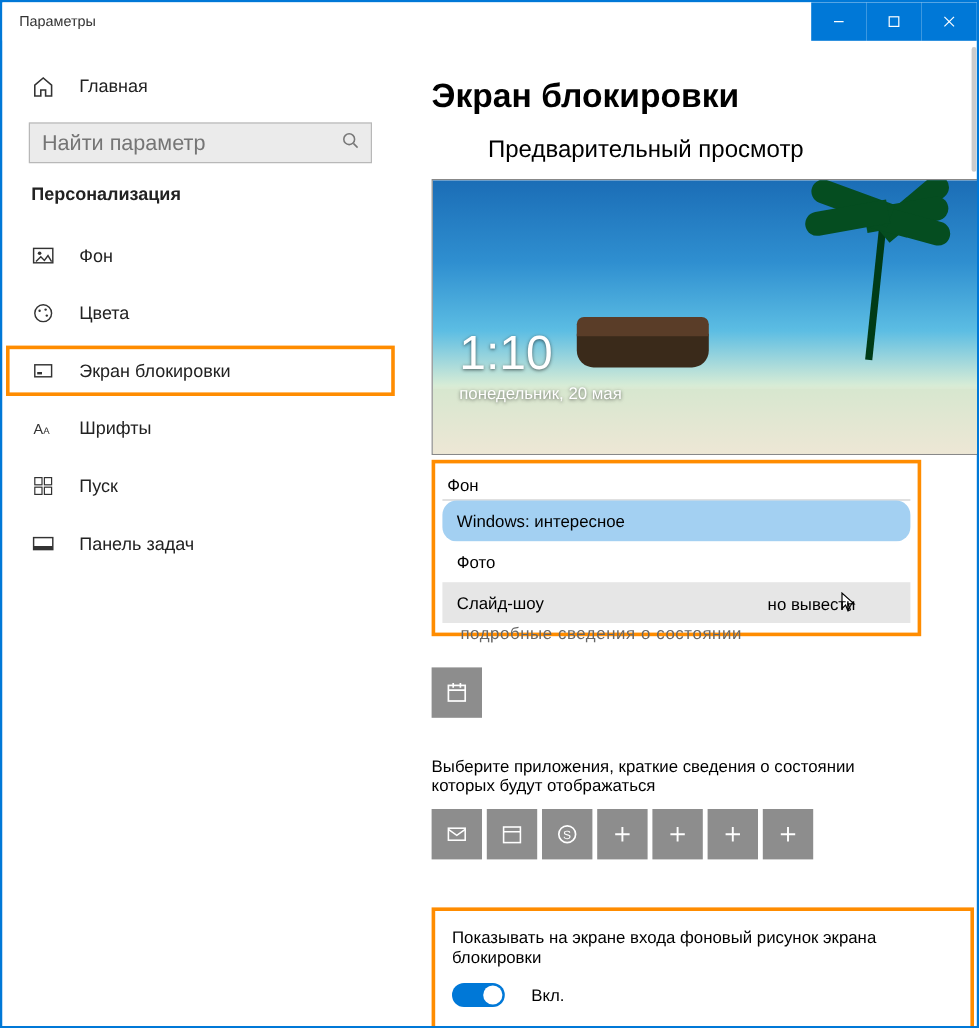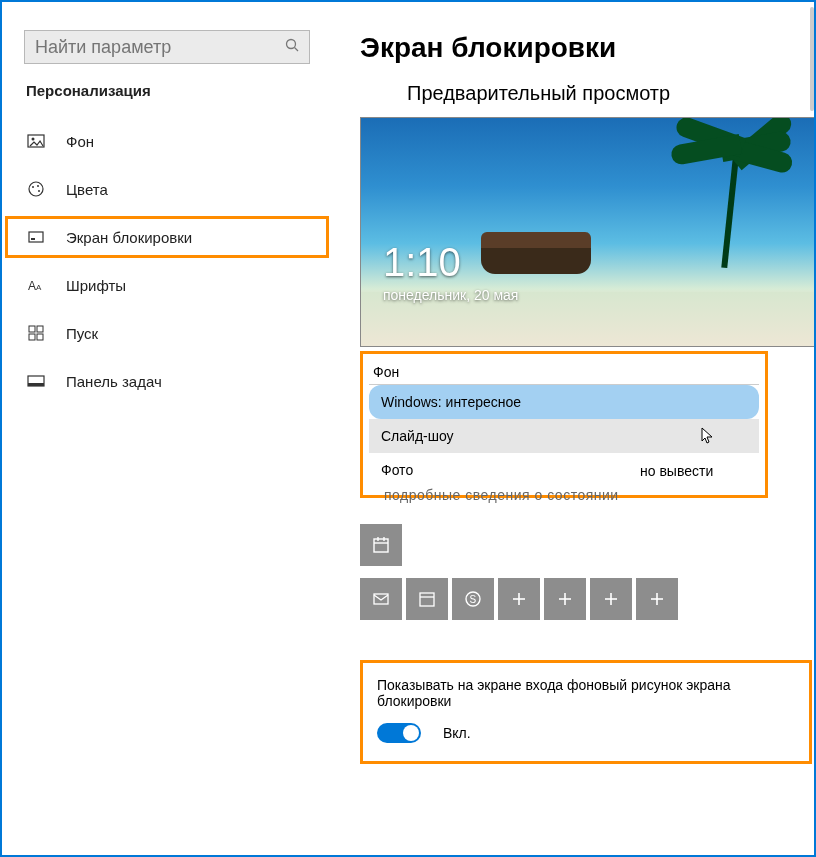--- a/index.html
+++ b/index.html
@@ -53,23 +53,50 @@
 .toggle-block { margin-top: 40px; border: 3px solid #ff8c00; padding: 14px 14px 18px 14px; width: 452px; }
 .toggle-row { display: flex; align-items: center; gap: 22px; margin-top: 14px; }
 .toggle { width: 44px; height: 20px; border-radius: 10px; background: #0078d7; position: relative; cursor: pointer; }
 .toggle::after { content:""; position:absolute; right:2px; top:2px; width:16px; height:16px; background:#fff; border-radius:50%; }
 .main-scroll { position: absolute; right: 0; top: 5px; width: 4px; height: 104px; border-radius: 3px; }
 </style>
 </head>
 <body>
 
 <div class="window">
+  <div class="titlebar">
+    <span class="title">Параметры</span>
+    <div class="winbtn">
+        <svg viewBox="0 0 10 10">
+          <line x1="1" y1="5" x2="9" y2="5" stroke="#fff" stroke-width="1"></line>
+        </svg>
+      </div>
+    <div class="winbtn">
+        <svg viewBox="0 0 10 10">
+          <rect x="1" y="1" width="8" height="8" fill="none" stroke="#fff" stroke-width="1"></rect>
+        </svg>
+      </div>
+    <div class="winbtn">
+        <svg viewBox="0 0 10 10">
+          <line x1="1" y1="1" x2="9" y2="9" stroke="#fff" stroke-width="1"></line>
+          <line x1="9" y1="1" x2="1" y2="9" stroke="#fff" stroke-width="1"></line>
+        </svg>
+      </div>
+  </div>
 
   <div class="content">
     <div class="sidebar">
+      <div class="nav-row">
+        <span class="icon">
+            <svg viewBox="0 0 20 20">
+              <path d="M3 9l7-6 7 6v9h-5v-5H8v5H3z" fill="none" stroke="#333" stroke-width="1.3"></path>
+            </svg>
+          </span>
+        <span>Главная</span>
+      </div>
 
       <div class="search">
         <input placeholder="Найти параметр" style="">
         <span><svg width="14" height="14" viewBox="0 0 14 14">
               <circle cx="6" cy="6" r="4.5" fill="none" stroke="#777" stroke-width="1.3"></circle>
               <line x1="9.5" y1="9.5" x2="13" y2="13" stroke="#777" stroke-width="1.3"></line>
             </svg></span>
       </div>
 
       <div class="section-head">Персонализация</div>
@@ -157,44 +184,45 @@
           <div class="time">1:10</div>
           <div class="date">понедельник, 20 мая</div>
         </div>
       </div>
 
       <div style="position:relative;">
         <div class="dropdown-block">
           <div class="dd-label">Фон</div>
           <div class="dd-list">
             <div class="dd-item selected">Windows: интересное</div>
+            <div class="dd-item">Фото</div>
             <div class="dd-item hover">
               <span>Слайд-шоу</span>
               <span class="cursor"><svg viewBox="0 0 14 18">
                     <path d="M1 1l0 13 3-3 2 5 2-1-2-5 5 0z" fill="#fff" stroke="#000" stroke-width="1"></path>
                   </svg></span>
             </div>
-            <div class="dd-item">Фото</div>
           </div>
         </div>
         <span style="position:absolute; left:280px; top:112px; font-size:14px; white-space:nowrap;">но вывести</span>
         <span style="position:absolute; left:4px; top:136px; font-size:14px; color:#666;" class="truncated">подробные сведения о состоянии</span>
       </div>
 
       <div style="margin-top:26px;">
         <div class="tile" title="Календарь">
           <svg viewBox="0 0 20 20">
               <rect x="3" y="4" width="14" height="13" fill="none" stroke="#fff" stroke-width="1.4"></rect>
               <line x1="3" y1="8" x2="17" y2="8" stroke="#fff" stroke-width="1.4"></line>
               <line x1="7" y1="2" x2="7" y2="6" stroke="#fff" stroke-width="1.4"></line>
               <line x1="13" y1="2" x2="13" y2="6" stroke="#fff" stroke-width="1.4"></line>
             </svg>
         </div>
       </div>
 
+      <div style="margin-top:32px; font-size:14px; max-width:400px;">Выберите приложения, краткие сведения о состоянии которых будут отображаться</div>
 
       <div class="tile-row">
         <div class="tile">
             <svg viewBox="0 0 20 20">
               <rect x="3" y="5" width="14" height="10" fill="none" stroke="#fff" stroke-width="1.3"></rect>
               <path d="M3 6l7 5 7-5" fill="none" stroke="#fff" stroke-width="1.3"></path>
             </svg>
           </div>
         <div class="tile">
             <svg viewBox="0 0 20 20">

